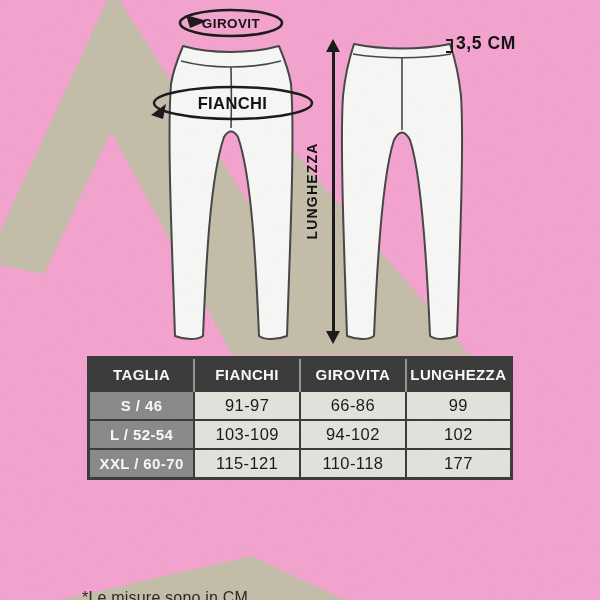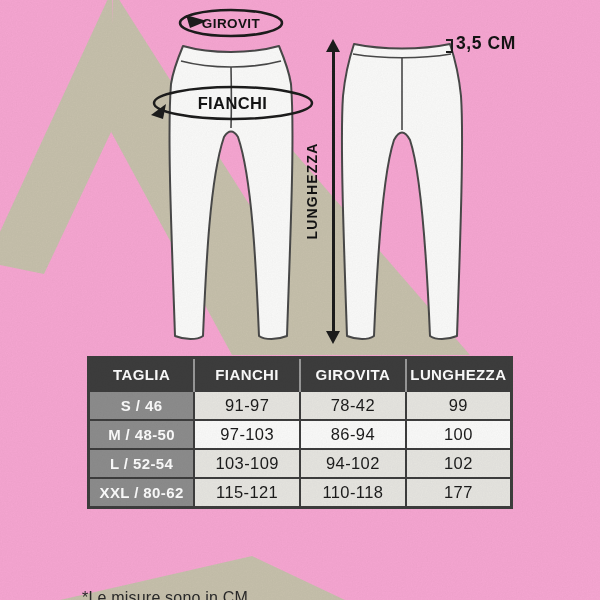--- a/index.html
+++ b/index.html
@@ -148,37 +148,31 @@
           <th>TAGLIA</th>
           <th>FIANCHI</th>
           <th>GIROVITA</th>
           <th>LUNGHEZZA</th>
         </tr>
       </thead>
       <tbody>
         <tr class="alt">
           <td class="size-cell">S / 46</td>
           <td>91-97</td>
-          <td>78-42</td>
+          <td>66-86</td>
           <td>99</td>
-        </tr>
-        <tr>
-          <td class="size-cell">M / 48-50</td>
-          <td>97-103</td>
-          <td>86-94</td>
-          <td>100</td>
         </tr>
         <tr class="alt">
           <td class="size-cell">L / 52-54</td>
           <td>103-109</td>
           <td>94-102</td>
           <td>102</td>
         </tr>
         <tr class="alt">
-          <td class="size-cell">XXL / 80-62</td>
+          <td class="size-cell">XXL / 60-70</td>
           <td>115-121</td>
           <td>110-118</td>
           <td>177</td>
         </tr>
       </tbody>
     </table>
   </div>
 
   <div class="footnote">*Le misure sono in CM.</div>
 

